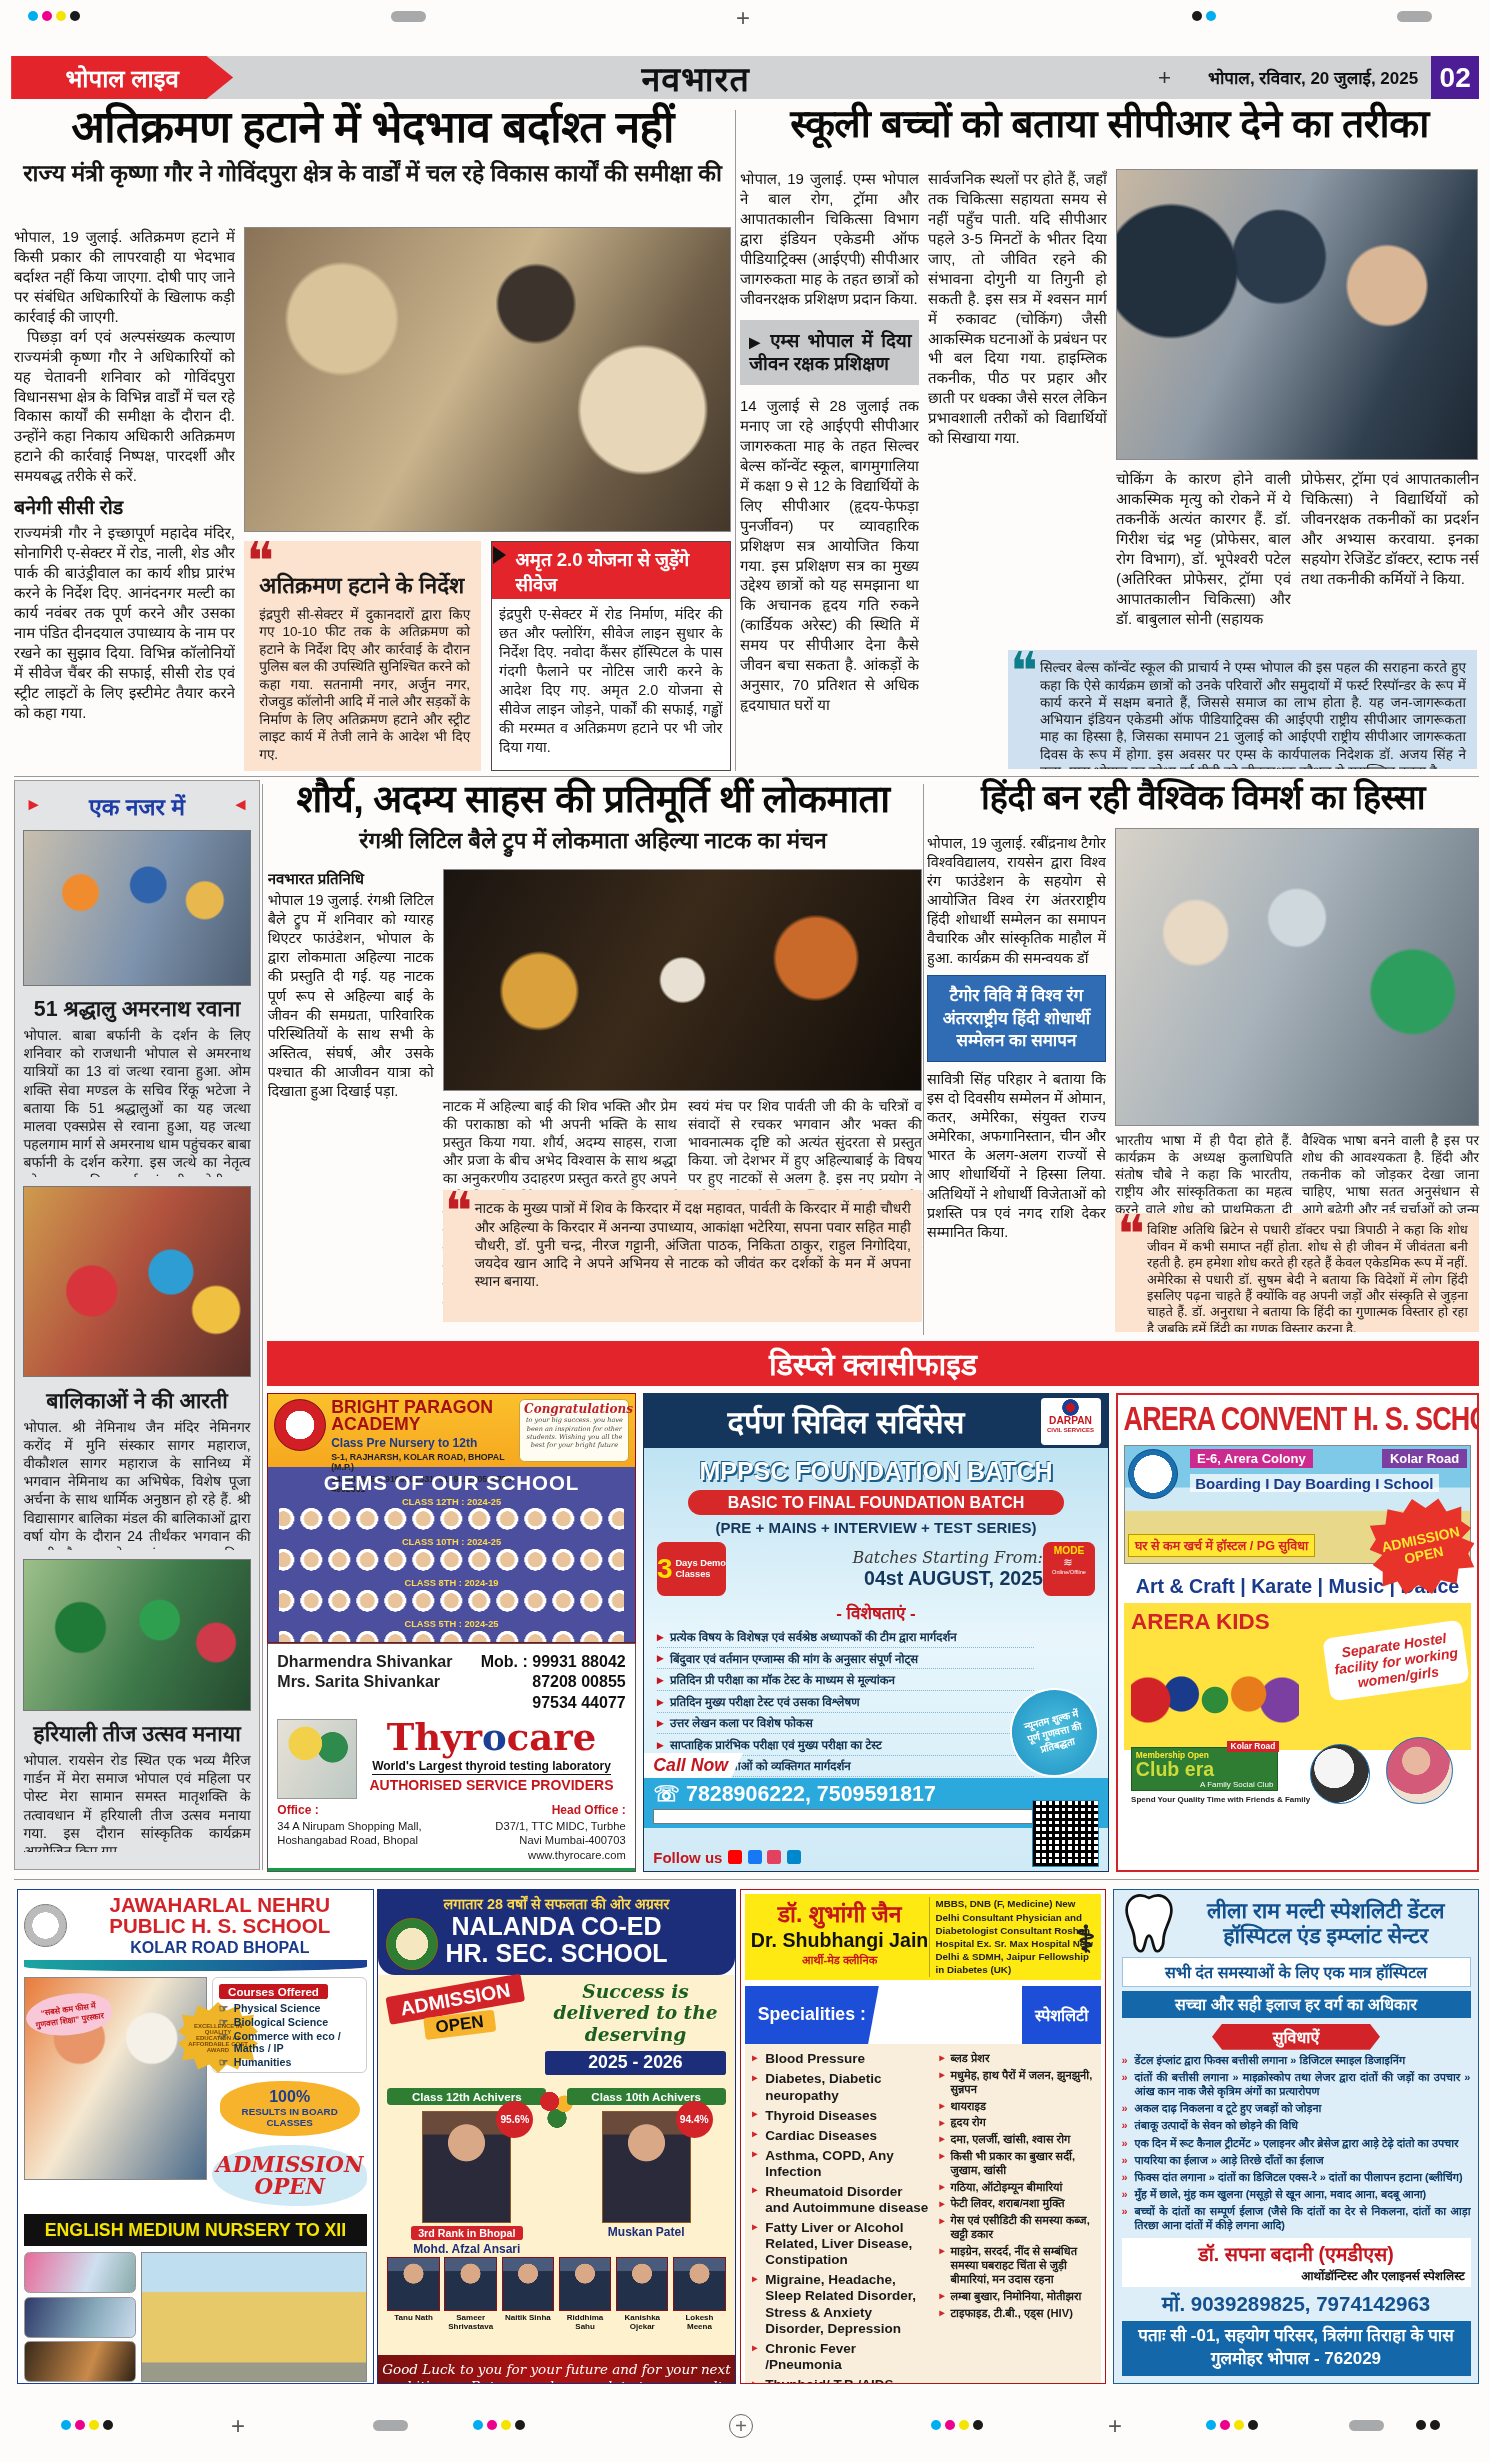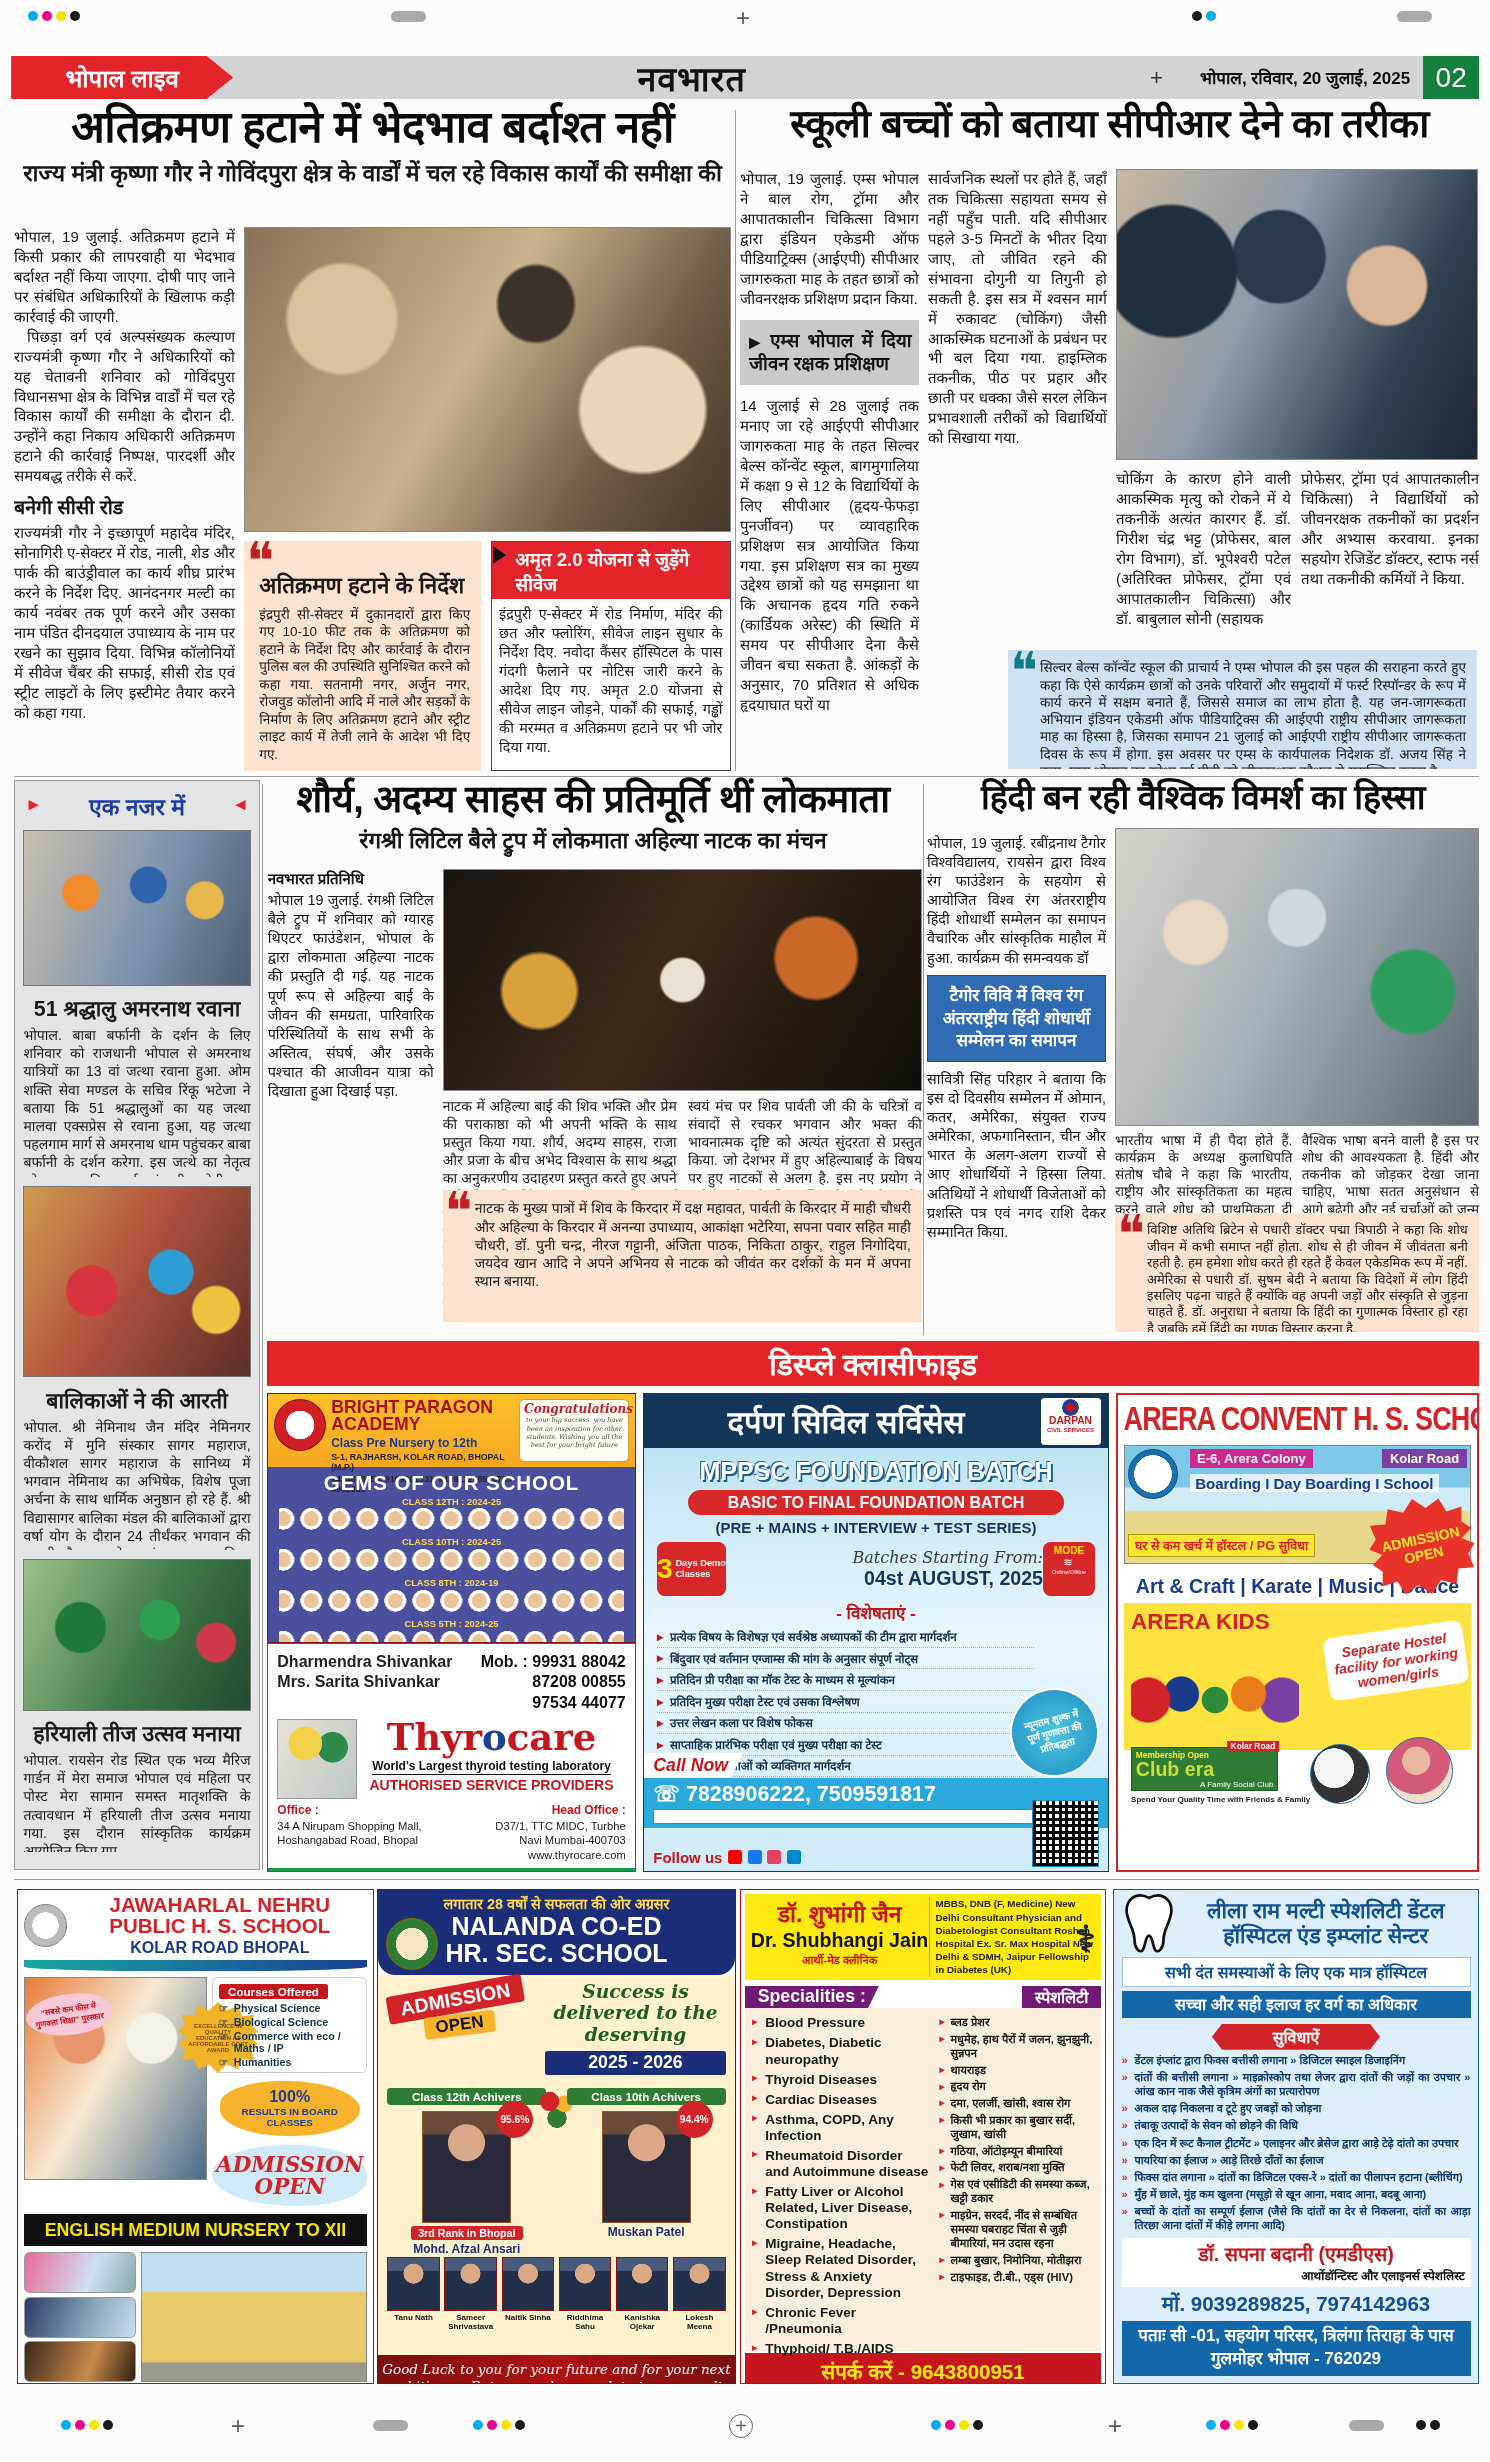--- a/index.html
+++ b/index.html
@@ -21,21 +21,21 @@
     display:flex;align-items:center;justify-content:center;font-size:20.5px}
 
   
   #header{left:11.2px;top:56px;width:1468px;height:43px;background:#d2d3d4;display:flex;align-items:center}
   #ed-label{width:222px;height:43px;background:#e3242b;color:#fff;font-size:24px;font-weight:bold;
     display:flex;align-items:center;justify-content:center;
     clip-path:polygon(0 0,88% 0,100% 50%,88% 100%,0 100%)}
   #masthead{flex:1;text-align:center;font-size:34px;font-weight:800;color:#111;letter-spacing:0.9px}
   #hdr-cross{color:#333;font-size:22.4px;margin-right:37px}
   #dateline{font-size:17px;font-weight:bold;color:#111;margin-right:13px;white-space:nowrap}
-  #pageno{width:56px;height:43px;background:#15803d;color:#fff;font-size:28px;font-weight:400;
+  #pageno{width:48px;height:43px;background:#4c1d95;color:#fff;font-size:28px;font-weight:700;
     display:flex;align-items:center;justify-content:center}
 
   
   .headline{font-weight:800;color:#0a0a0a;text-align:center;line-height:1.05;letter-spacing:-0.5px}
   .subhead{font-weight:700;color:#161616;text-align:center}
   .bodytxt{font-size:15px;line-height:1.33;color:#141414;text-align:justify;overflow:hidden}
   .quote-box{background:#fbe3cf;position:relative;padding:9.3px 11.2px 7.5px 32px;overflow:hidden}
   .quote-box.blue{background:#cfe0f0}
   .qmark{position:absolute;left:1.9px;top:-5.6px;font-size:52px;line-height:1;color:#c21f25;font-family:"DejaVu Serif",serif}
   .qmark.teal{color:#0e7d8a}
@@ -356,21 +356,21 @@
 
   #ad-shubhangi{left:740px;top:1889px;width:366px;height:495px;border:1.9px solid #b31217;padding:3.7px}
   #sh-head{background:#ffe913;display:flex;padding:3.7px 5.6px}
   #sh-left{width:52%;text-align:center;border-right:1.9px solid #b8a800}
   #sh-nh{color:#c4161c;font-size:23px;font-weight:800}
   #sh-ne{color:#111;font-size:19.6px;font-weight:800}
   #sh-cl{color:#c4161c;font-size:11.2px;font-weight:700}
   #sh-creds{flex:1;padding-left:5.6px;font-size:9.8px;font-weight:700;color:#222;line-height:1.35;position:relative}
   #sh-cad{position:absolute;right:0;top:24px;font-size:37px;color:#222;line-height:1}
   #sh-tabs{display:flex;justify-content:space-between;margin-top:5.6px}
-  .sh-tab{background:#701a75;color:#fff;font-weight:800;padding:0 13px}
+  .sh-tab{background:#1d4ed8;color:#fff;font-weight:800;padding:18px 13px}
   #sh-tab-en{font-size:17.7px;clip-path:polygon(0 0,100% 0,92% 100%,0 100%)}
   #sh-tab-hi{font-size:16px}
   #sh-body{background:#f8eedb;display:flex;padding:5.6px;height:343px}
   #sh-en{width:52%}
   #sh-en li{list-style:none;font-size:13.5px;font-weight:800;color:#1a1a1a;padding:1.9px 0 1.9px 15px;position:relative;line-height:1.2}
   #sh-hi{flex:1;padding-left:7.5px}
   #sh-hi li{list-style:none;font-size:11.2px;font-weight:700;color:#1a1a1a;padding:1.4px 0 1.4px 13px;position:relative;line-height:1.25}
   #sh-en li::before,#sh-hi li::before{content:"►";color:#d22328;position:absolute;left:0;font-size:9.3px;top:3.7px}
   #sh-foot{background:#c4161c;text-align:center;padding:3.7px 1.9px;margin-top:1.9px}
   #sh-contact{color:#ffe913;font-size:20.5px;font-weight:800}

